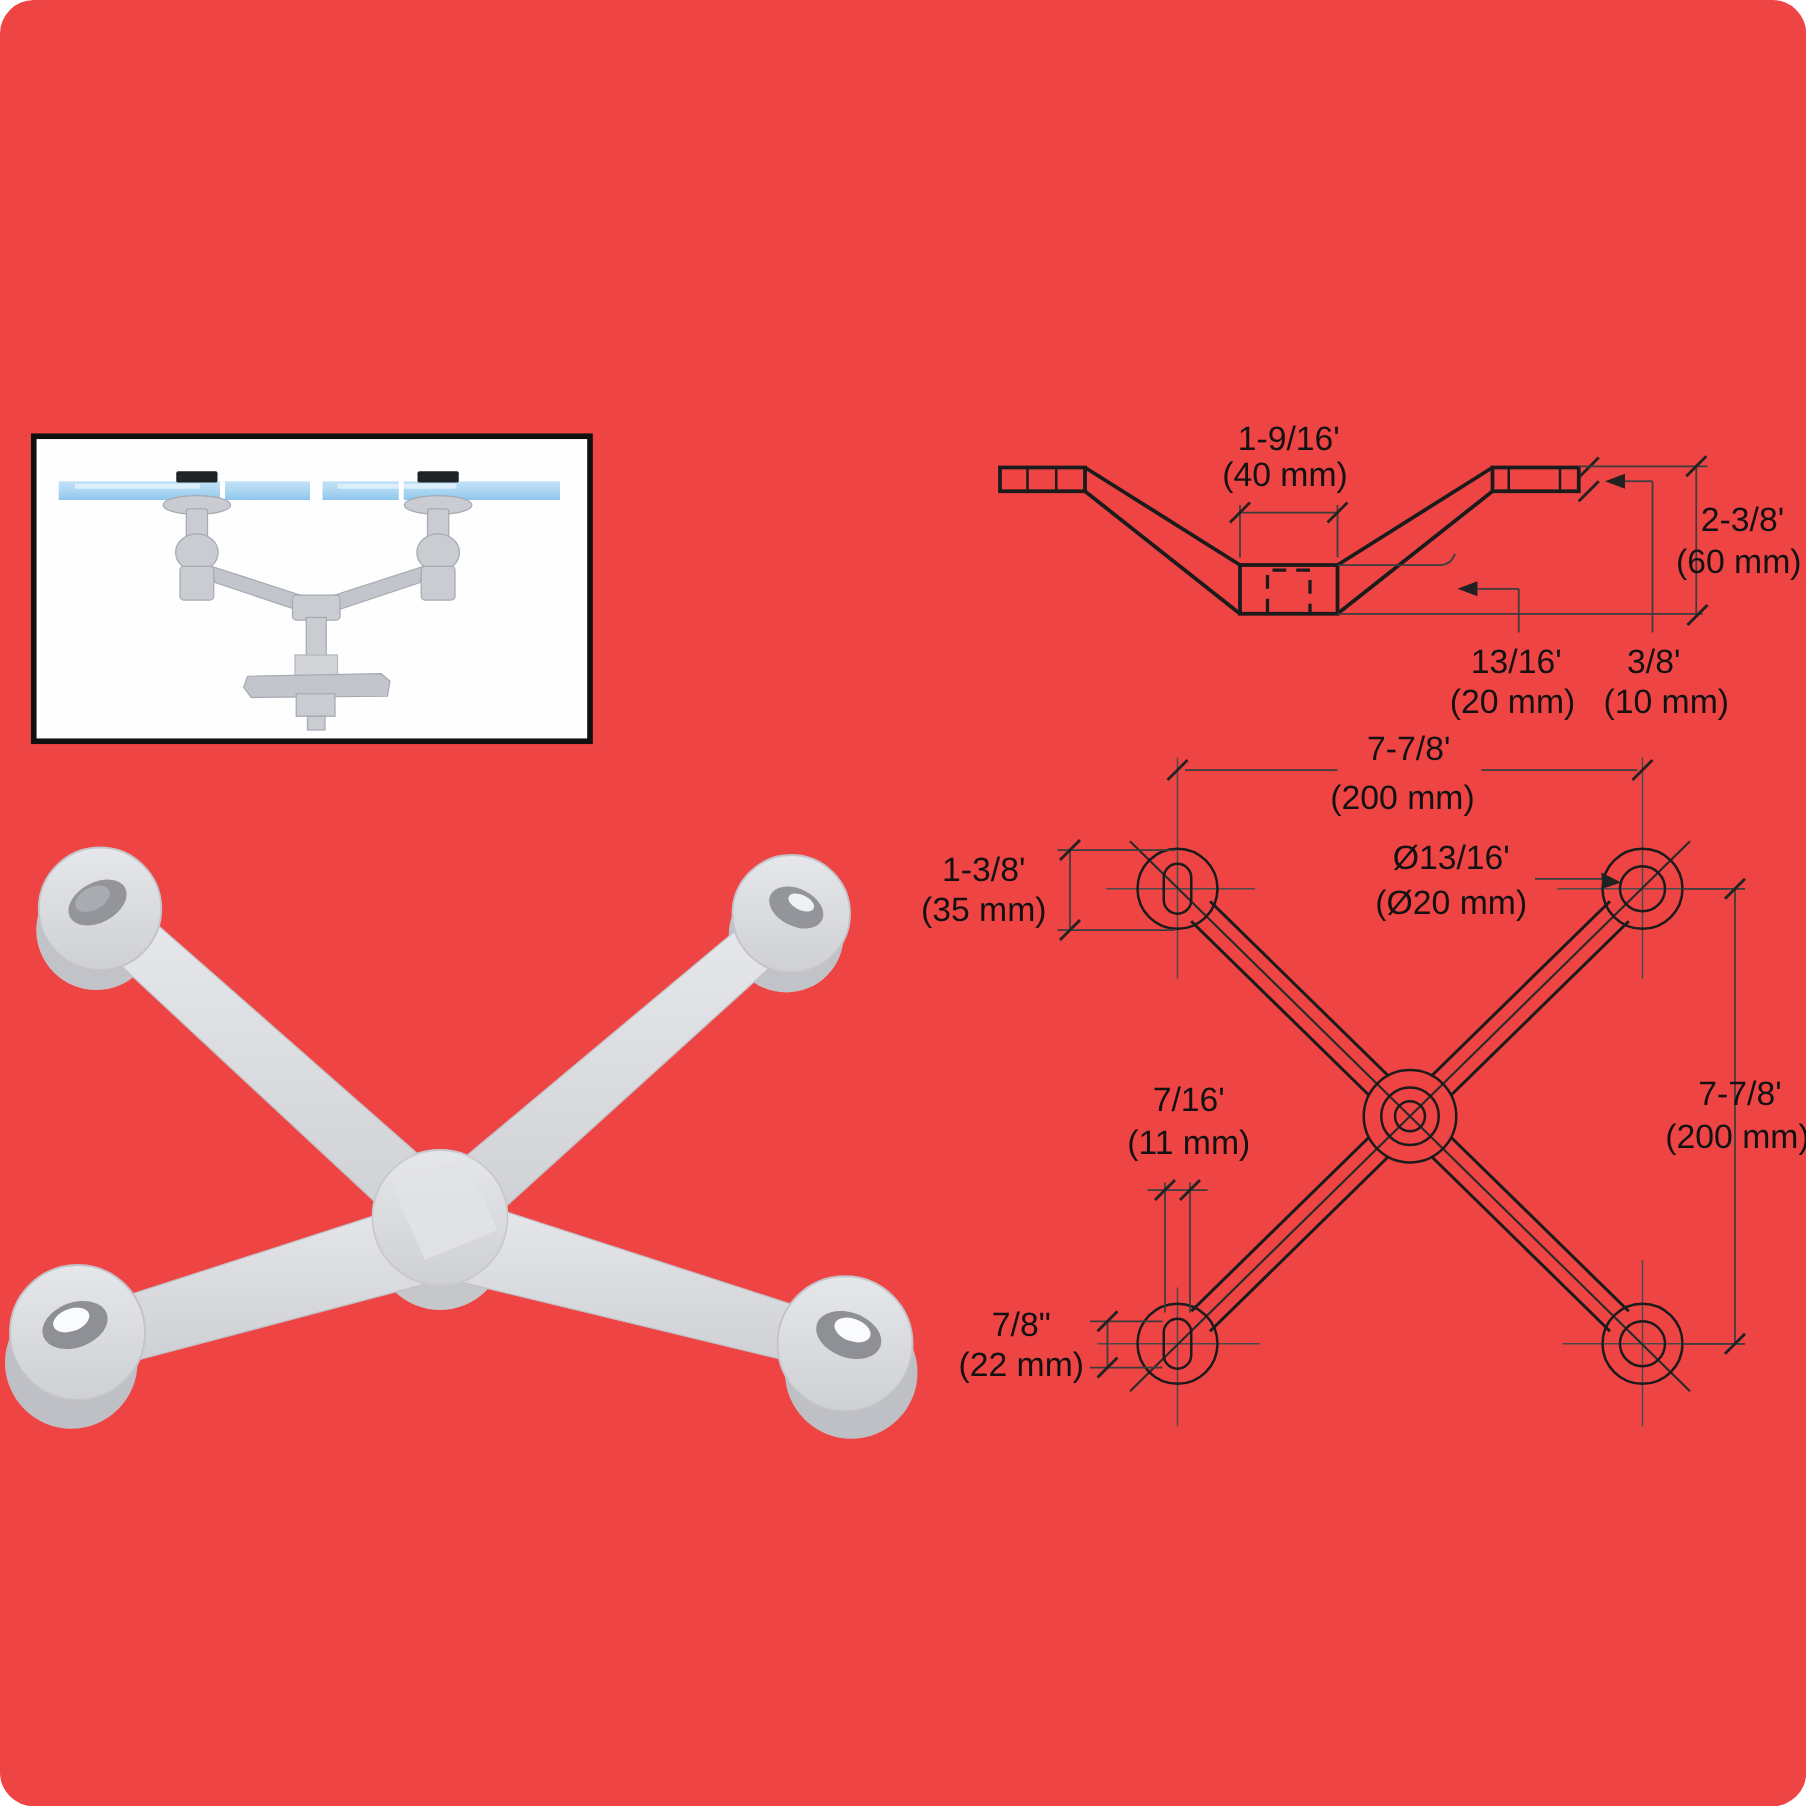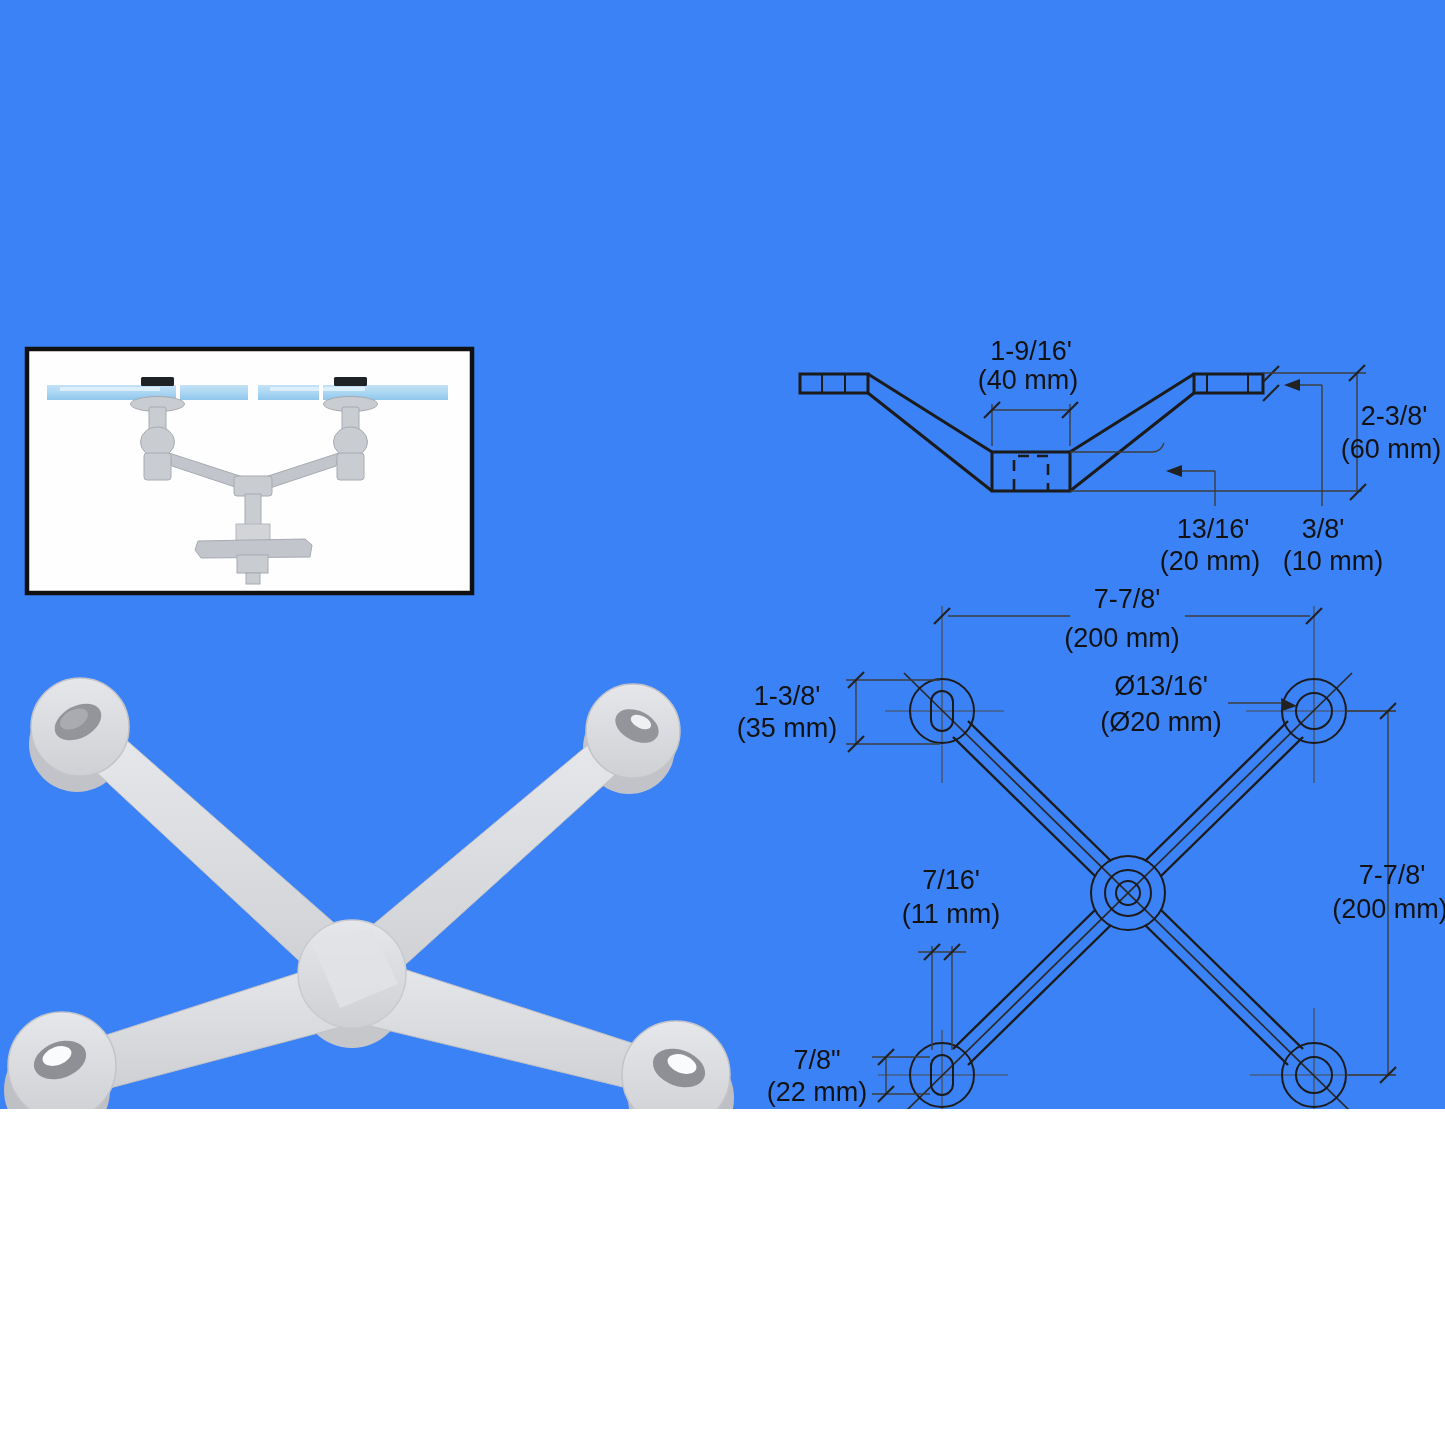--- a/index.html
+++ b/index.html
@@ -1,17 +1,17 @@
 <!DOCTYPE html>
 <html><head>
 <meta charset="utf-8">
 <style>
   html,body{margin:0;padding:0;background:#ffffff;}
-  .canvas{position:relative;width:1445px;height:1109px;background:#3b82f6;overflow:hidden;
-          font-family:"Liberation Sans",sans-serif;}
+  .canvas{position:relative;width:1445px;height:1445px;background:#ef4444;overflow:hidden;
+          font-family:"Liberation Sans",sans-serif;border-radius:27px;}
   svg{position:absolute;left:0;top:0;}
   
   .part{stroke:#1b1b1b;stroke-width:3;fill:none;stroke-linecap:butt;stroke-linejoin:miter;}
   .part-thin{stroke:#1b1b1b;stroke-width:2;fill:none;}
   .edge{stroke:#1b1b1b;stroke-width:2.4;fill:none;}
   .diag{stroke:#2a2a2a;stroke-width:1.7;fill:none;}
   .dashed{stroke:#1b1b1b;stroke-width:2.6;fill:none;stroke-dasharray:11 8;}
   .dim{stroke:#3d3d3d;stroke-width:1.4;fill:none;}
   .cross{stroke:#4a4a4a;stroke-width:1.2;fill:none;}
   .tick{stroke:#222222;stroke-width:2.2;fill:none;}

